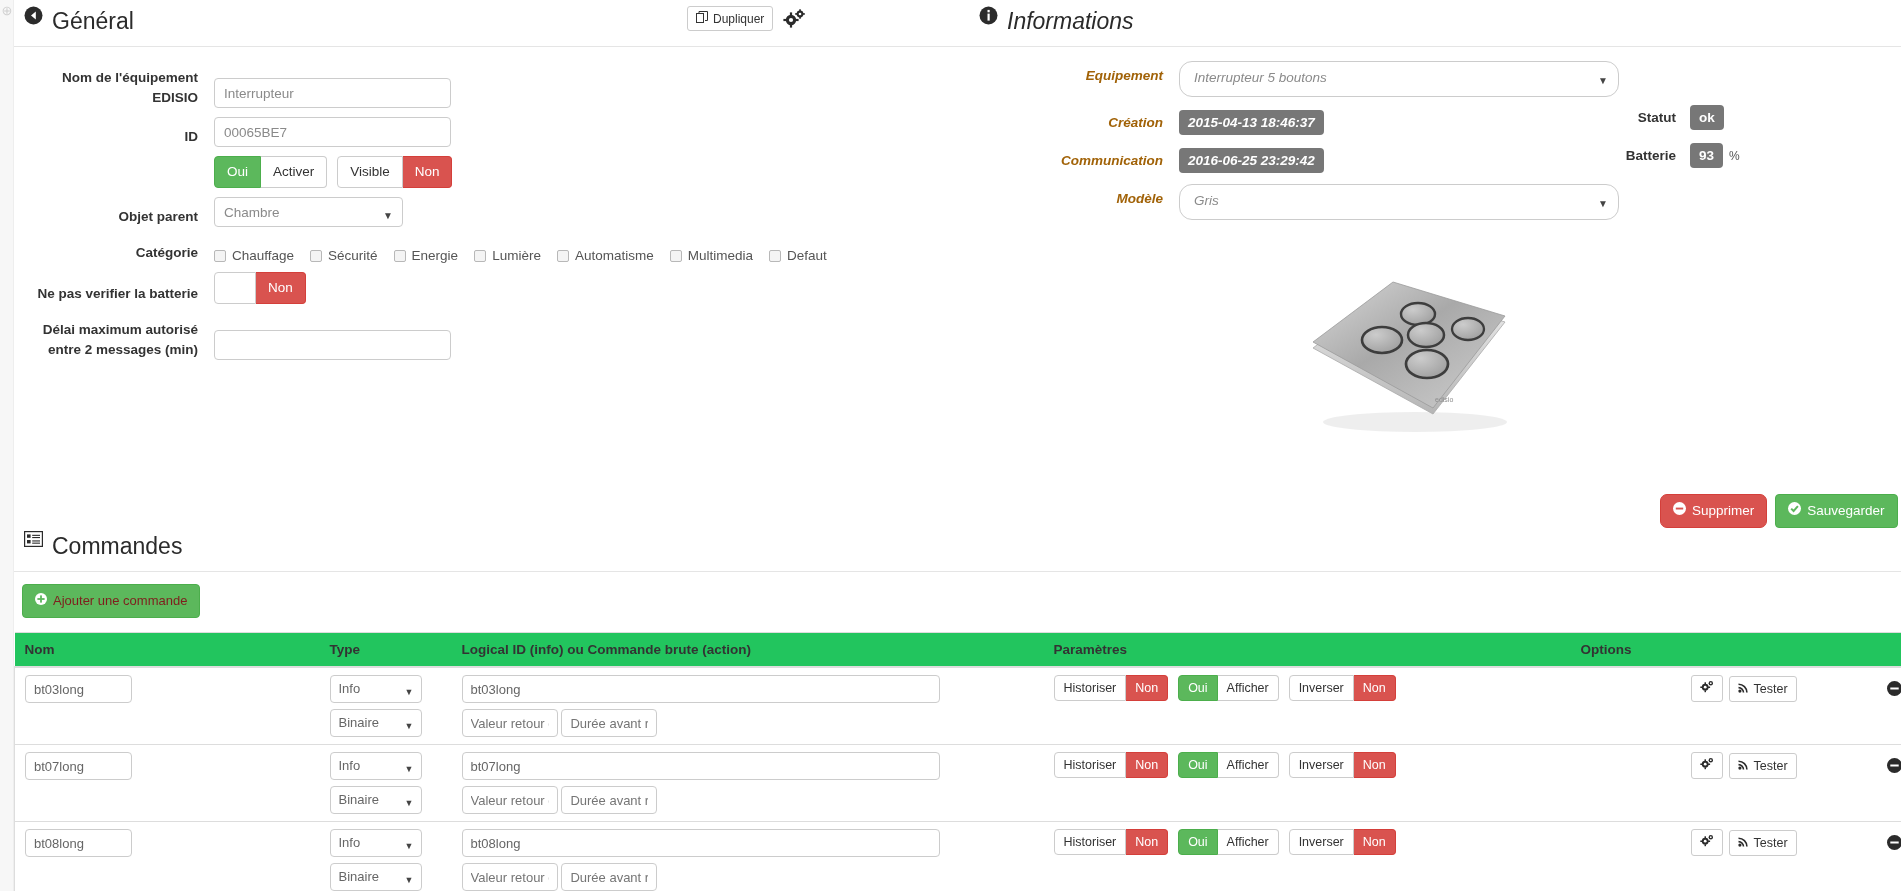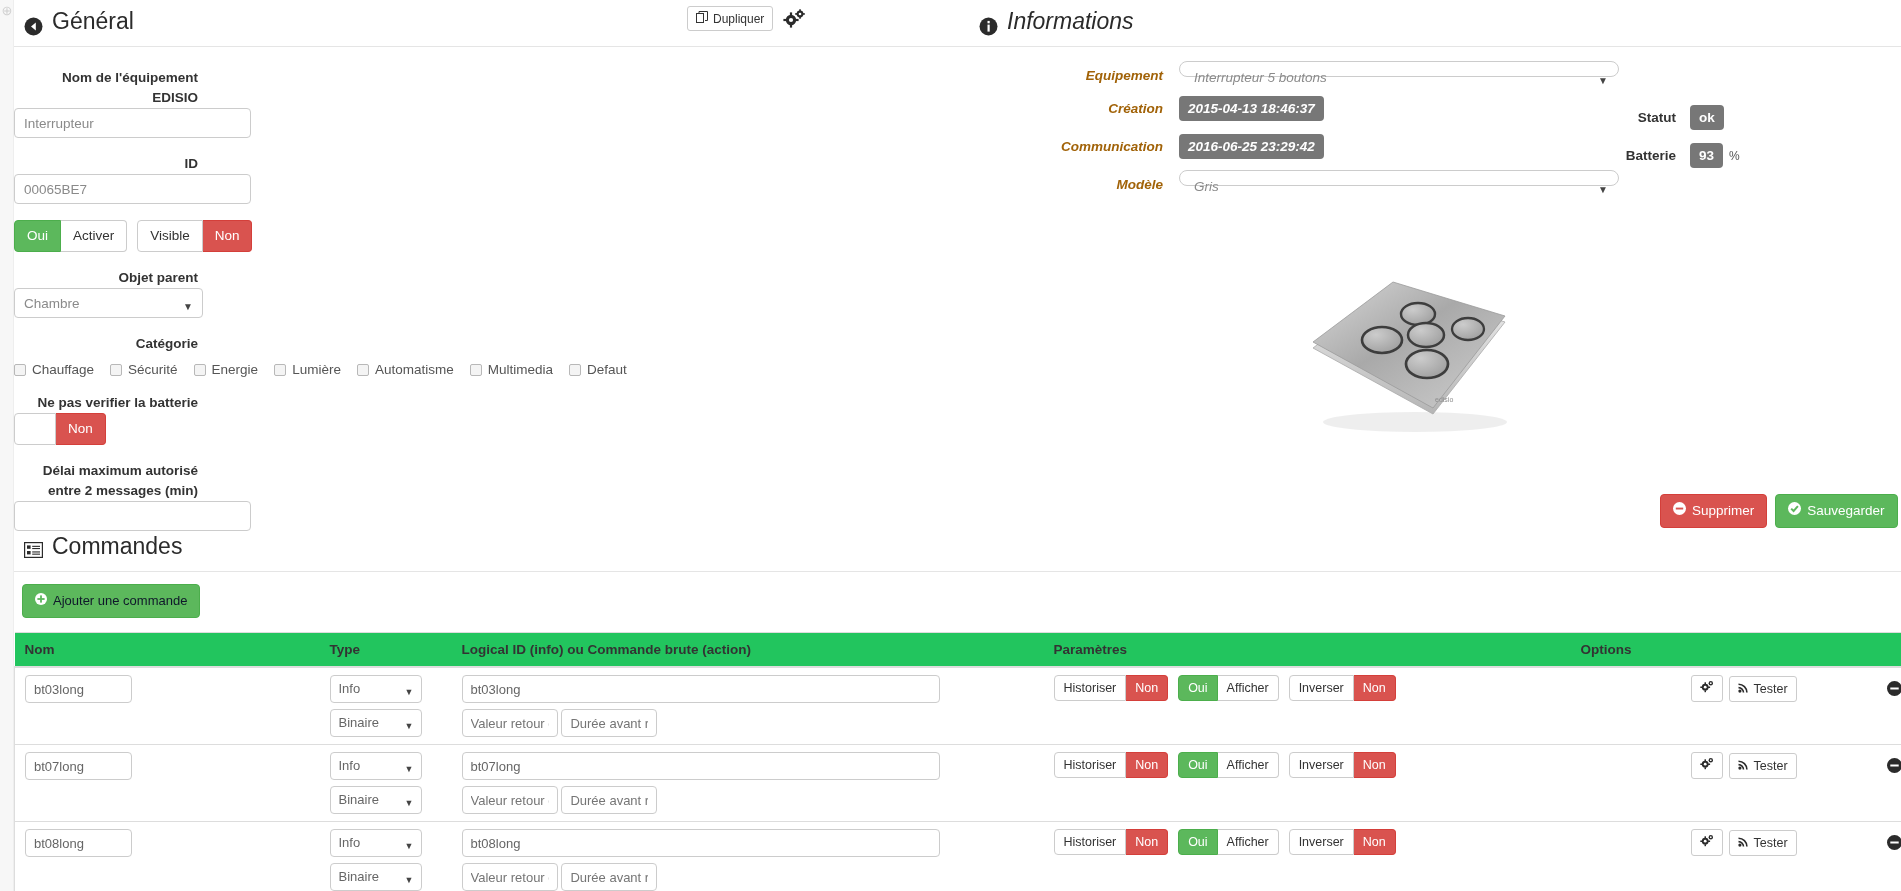--- a/index.html
+++ b/index.html
@@ -24,41 +24,41 @@
     color:#d0d0d0; font-size:13px; line-height:14px; text-align:center;
   }
 
   
   .col-left  { position:absolute; left:14px;  top:0; width:955px;  height:520px; }
   .col-right { position:absolute; left:969px; top:0; width:932px; height:520px;font-style:italic; }
 
   .panel-title {
     font-size: 23px; font-weight: 400; color:#2b2b2b;
     padding: 6px 0 10px 10px; line-height:30px;
-    display:flex; align-items:flex-end; gap:9px;
+    display:flex; align-items:flex-start; gap:9px;
   }
   .panel-title .ttl-ico { display:inline-flex; width:19px; height:19px; }
   .hr { border-top:1px solid #e5e5e5; margin:0; }
 
   
   .dup-cluster {
     position:absolute; left:687px; top:6px;
     display:flex; align-items:center; gap:10px;
   }
   .btn-dup {
     display:inline-flex; align-items:center; gap:5px;
     font-size:12px; color:#333; background:#fff;
     border:1px solid #ccc; border-radius:3px;
     padding:4px 8px; line-height:14px; cursor:pointer;
   }
   .cog-btn { cursor:pointer; display:inline-flex; }
 
   
   .frm { padding-top: 14px; }
-  .row { display:flex; align-items:flex-start; margin-bottom: 9px; flex-direction: column; }
+  .row { display:flex; align-items:flex-end; margin-bottom: 9px; }
   .row .lbl {
     width: 200px; text-align:right; padding-right:16px;
     font-weight:bold; font-size:13.5px; color:#333; line-height:20px;
     padding-top:7px;
   }
   .row .ctl { flex:1; }
   .inp {
     width: 237px; height:30px; padding:5px 9px;
     border:1px solid #cccccc; border-radius:4px;
     font-family:"Liberation Sans", sans-serif; font-size:13.5px; color:#8a8a8a;
@@ -99,21 +99,21 @@
     width:12px; height:12px; border:1px solid #b8b8b8; border-radius:2px;
     background:#f4f4f4; margin-right:6px; display:inline-block;
   }
 
   
   .rrow { display:flex; align-items:flex-start; margin-bottom:11px; }
   .rrow .lbl {
     width: 210px; text-align:right; padding-right:16px;
     font-weight:bold; font-size:13.5px; color:#a16207; padding-top:7px;
   }
-  .sel-wide { width:440px; height:16px; padding:6px 14px; border:1px solid #cccccc;
+  .sel-wide { width:440px; height:36px; padding:6px 14px; border:1px solid #cccccc;
     border-radius:13px; font-size:13.5px; color:#8a8a8a; background:#fff;
     position:relative; line-height:19px; cursor:pointer; }
   .sel-wide .car { position:absolute; right:10px; top:9px; font-size:10px; color:#444; }
   .pill {
     display:inline-block; background:#777777; color:#fff;
     font-weight:bold; font-size:13.5px; padding:4px 9px;
     border-radius:4px; line-height:17px;
   }
   .stat-wrap { position:absolute; left:1590px; }
   .stat-row { display:flex; align-items:center; margin-bottom:13px; }
@@ -123,28 +123,28 @@
   
   .devimg { position:absolute; left:1283px; top:252px; width:250px; height:190px; }
 
   
   .actions { position:absolute; left:1660px; top:494px; display:flex; gap:8px; }
   .btn {
     display:inline-flex; align-items:center; gap:6px;
     font-size:13.5px; padding:7px 12px; border-radius:4px;
     color:#fff; border:1px solid transparent; cursor:pointer; line-height:18px;
   }
-  .btn.red   { background:#d9534f; border-color:#d43f3a; }
+  .btn.red   { background:#d9534f; border-color:#d43f3a;border-radius:7px; }
   .btn.green { background:#5cb85c; border-color:#4cae4c; }
 
   
   .cmd-sec { position:absolute; left:14px; top:525px; width:1887px; }
   .btn-add {
     display:inline-flex; align-items:center; gap:6px;
-    background:#5cb85c; border:1px solid #4cae4c; color:#0f172a;
+    background:#5cb85c; border:1px solid #4cae4c; color:#7f1d1d;
     font-size:13px; padding:8px 12px; border-radius:4px; margin:12px 0 14px 8px;
     cursor:pointer; line-height:16px;
   }
 
   table.cmd { width:1887px; border-collapse:collapse; table-layout:fixed; }
   table.cmd th {
     text-align:left; font-size:13.5px; font-weight:bold; color:#333;
     padding:9px 10px; border-top:1px solid #dddddd; border-bottom:2px solid #dddddd;
     background:#22c55e;
   }

